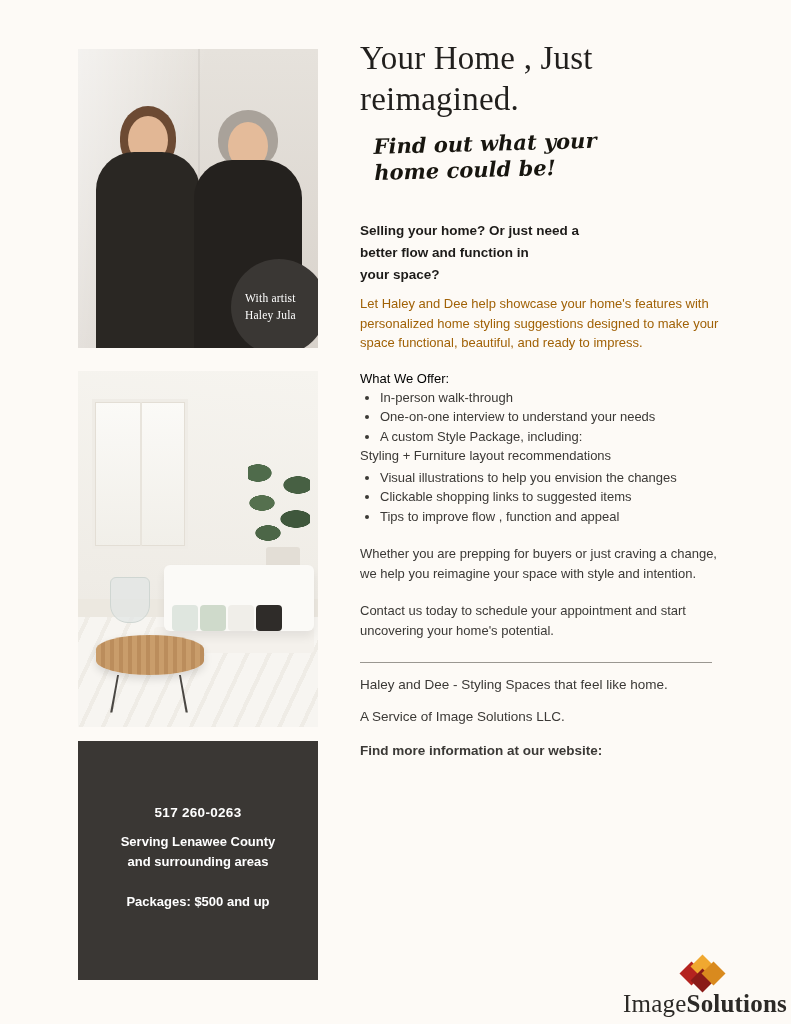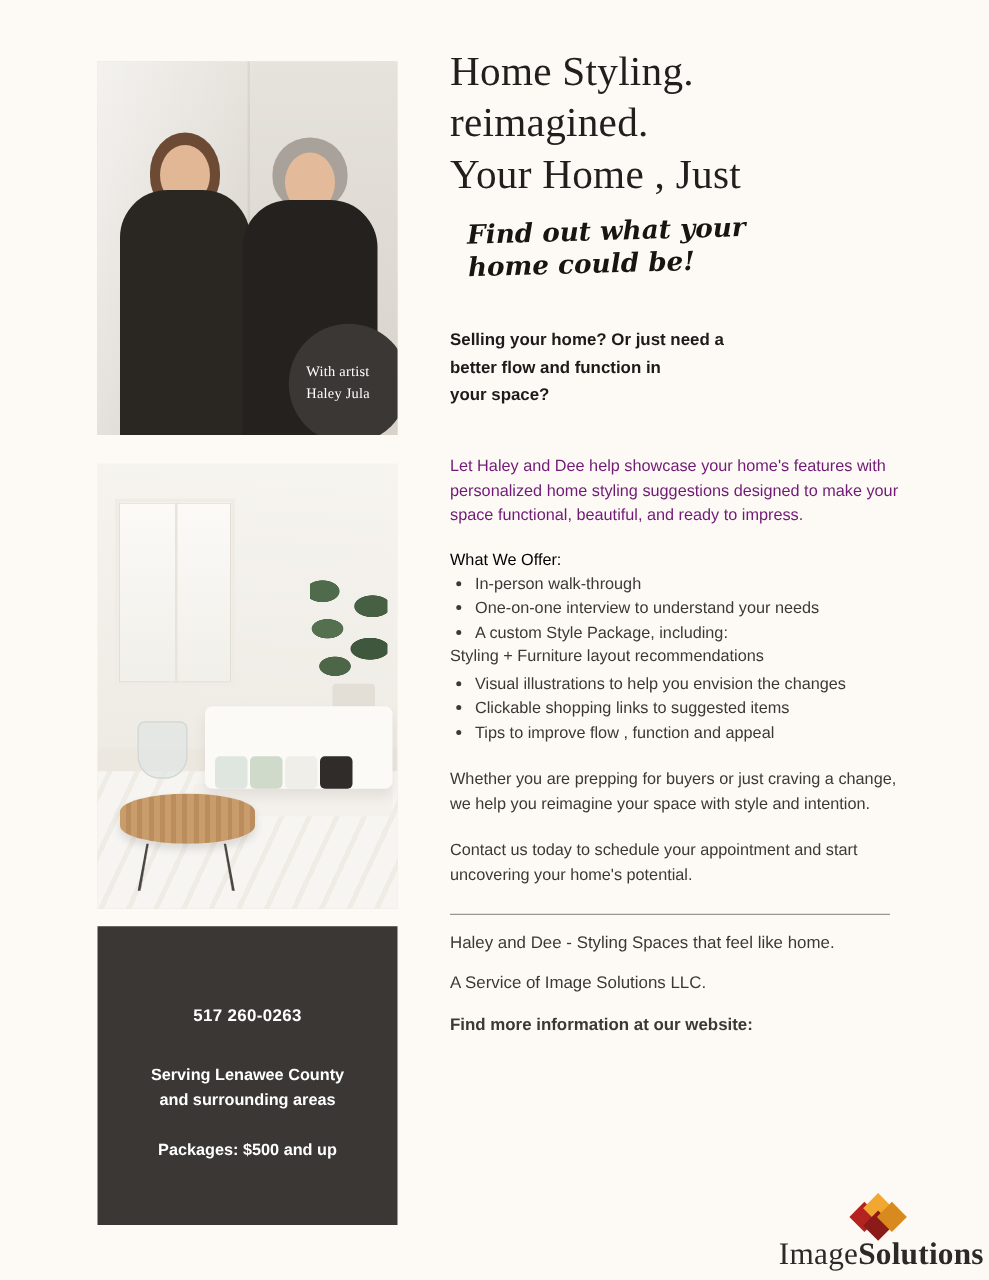--- a/index.html
+++ b/index.html
@@ -184,21 +184,21 @@
     display: flex;
     flex-direction: column;
     align-items: center;
     justify-content: flex-start;
     padding-top: 64px;
   }
   .info-box .phone {
     font-size: 13.5px;
     font-weight: bold;
     letter-spacing: .3px;
-    margin-bottom: 30px;
+    margin-bottom: 12px;
   }
   .info-box .serving {
     font-size: 13px;
     font-weight: bold;
     line-height: 20px;
     text-align: center;
     margin-bottom: 22px;
   }
   .info-box .packages {
     font-size: 13px;
@@ -233,24 +233,24 @@
     margin-left: 14px;
   }
   .lede {
     margin-top: 34px;
     font-size: 13.5px;
     font-weight: bold;
     line-height: 22px;
     color: #1d1b19;
   }
   .body-text {
-    margin-top: 36px;
+    margin-top: 8px;
     font-size: 13px;
     line-height: 19.5px;
-    color: #701a75;
+    color: #a16207;
   }
   .offer-label { margin-top: 18px; font-size: 13px; color: #000000; }
   ul.offer {
     margin: 2px 0 0 20px;
     font-size: 13px;
     line-height: 19.5px;
     color: #3b3936;
   }
   ul.offer li { margin: 0; }
   .offer-sub {
@@ -361,23 +361,22 @@
     <div class="phone">517 260-0263</div>
     <div class="serving">
       <div>Serving Lenawee County</div>
       <div>and surrounding areas</div>
     </div>
     <div class="packages">Packages: $500 and up</div>
   </div>
 
   <div class="right-col">
     <div class="headline">
-      <div>Home Styling.</div>
+      <div>Your Home , Just</div>
       <div>reimagined.</div>
-      <div>Your Home , Just</div>
     </div>
 
     <div class="script">
       <div>Find out what your</div>
       <div>home could be!</div>
     </div>
 
     <div class="lede">
       <div>Selling your home? Or just need a</div>
       <div>better flow and function in</div>

